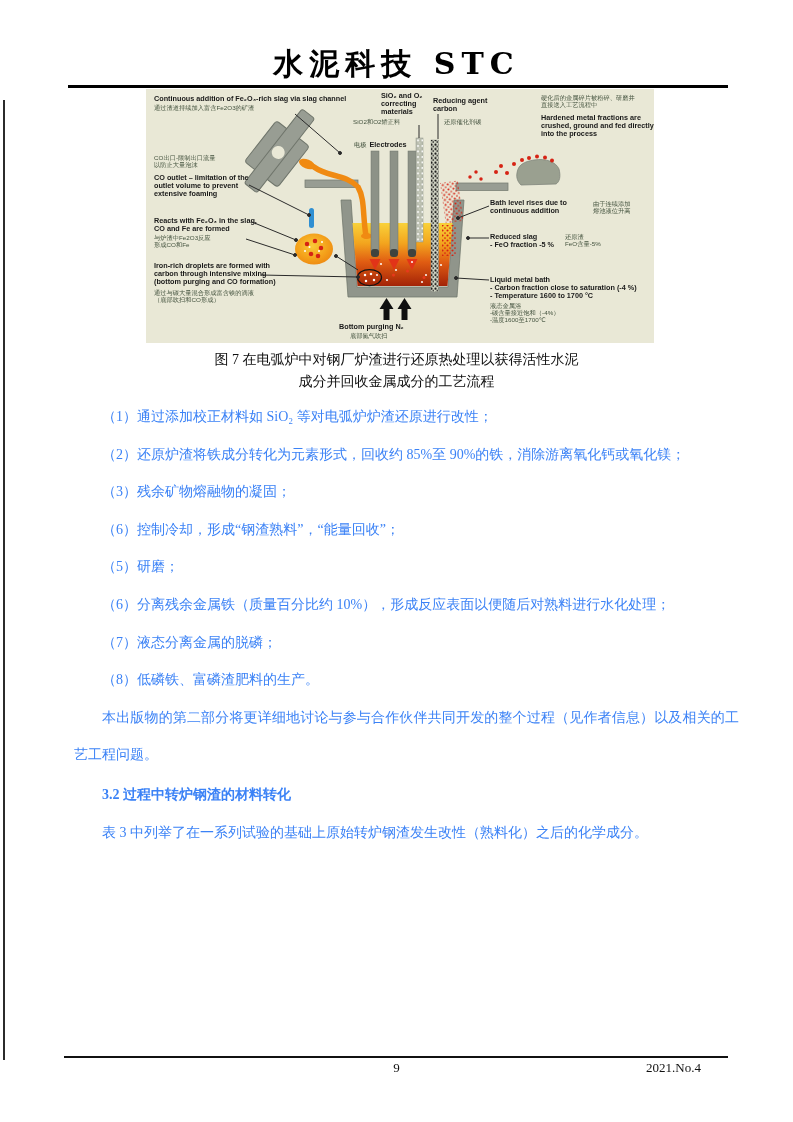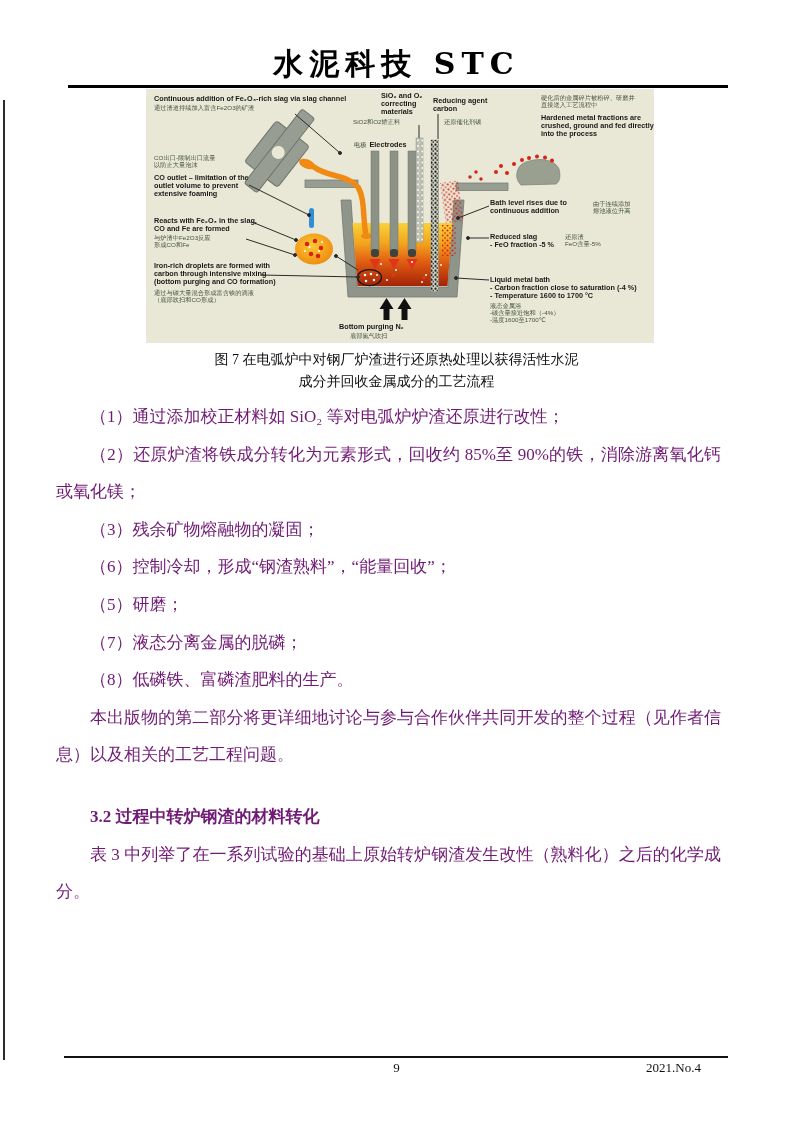--- a/index.html
+++ b/index.html
@@ -38,26 +38,26 @@
   .flabel-en { font-weight:bold; font-size:14.5px; color:#191919; }
   .flabel-zh { font-weight:normal; font-size:12.5px; color:#44533f; }
   .electrodes-row { position:absolute; left:416px; top:103px; display:flex; gap:6px; align-items:baseline; }
   .caption {
     position:absolute; top:349px; left:0; right:0; text-align:center;
     font-family:Liberation Serif, serif;
     font-size:14px; line-height:22px; color:#101010;
   }
   
   .body-text {
-    position:absolute; left:56px; top:398px; width:665px;
-    font-size:17px; line-height:37.6px; text-align:justify; color:#701a75;
+    position:absolute; left:74px; top:398px; width:665px;
+    font-size:14px; line-height:37.6px; text-align:justify; color:#3b82f6;
   }
   .body-text p { text-indent:2em; }
   .section-heading {
-    font-weight:bold; text-indent:0; margin-top:24px;
+    font-weight:bold; text-indent:0; margin-top:2px;
   }
   
   .footer-rule { position:absolute; left:64px; top:1056px; width:664px; height:2px; background:#111; }
   .footer-page { position:absolute; left:0; right:0; top:1060px; text-align:center; font-size:13px; color:#111; }
   .footer-issue { position:absolute; right:92px; top:1060px; font-size:13px; color:#111;margin-left:12px; }
 </style>
 </head>
 <body>
 
 <div class="page">
@@ -295,20 +295,21 @@
     <div>图 7 在电弧炉中对钢厂炉渣进行还原热处理以获得活性水泥</div>
     <div>成分并回收金属成分的工艺流程</div>
   </div>
 
   <div class="body-text">
     <p>（1）通过添加校正材料如 SiO₂ 等对电弧炉炉渣还原进行改性；</p>
     <p>（2）还原炉渣将铁成分转化为元素形式，回收约 85%至 90%的铁，消除游离氧化钙或氧化镁；</p>
     <p>（3）残余矿物熔融物的凝固；</p>
     <p>（6）控制冷却，形成“钢渣熟料”，“能量回收”；</p>
     <p>（5）研磨；</p>
+    <p>（6）分离残余金属铁（质量百分比约 10%），形成反应表面以便随后对熟料进行水化处理；</p>
     <p>（7）液态分离金属的脱磷；</p>
     <p>（8）低磷铁、富磷渣肥料的生产。</p>
     <p>本出版物的第二部分将更详细地讨论与参与合作伙伴共同开发的整个过程（见作者信息）以及相关的工艺工程问题。</p>
     <p class="section-heading">3.2 过程中转炉钢渣的材料转化</p>
     <p>表 3 中列举了在一系列试验的基础上原始转炉钢渣发生改性（熟料化）之后的化学成分。</p>
   </div>
 
   <div class="footer-rule"></div>
   <div class="footer-page">9</div>
   <div class="footer-issue">2021.No.4</div>

